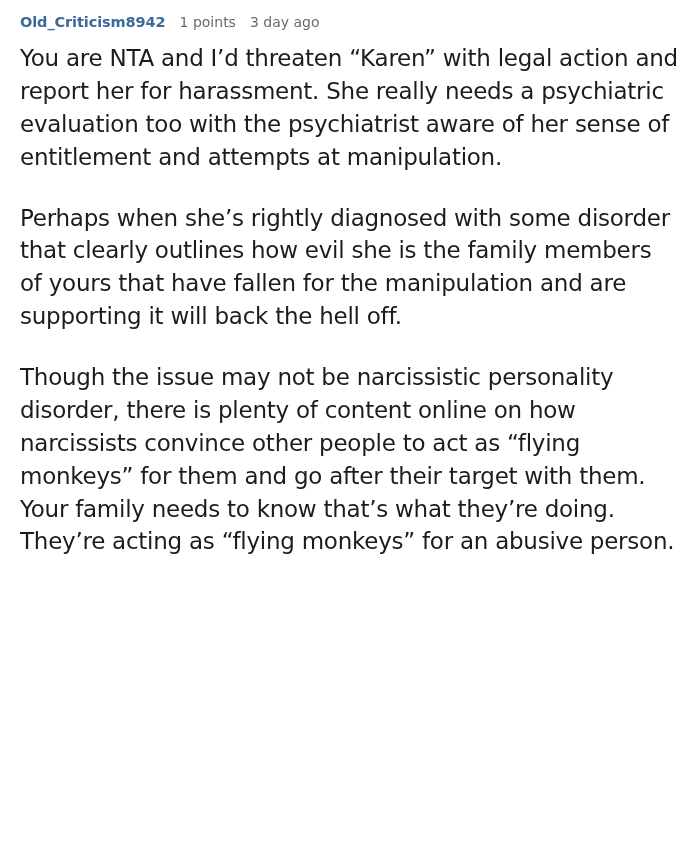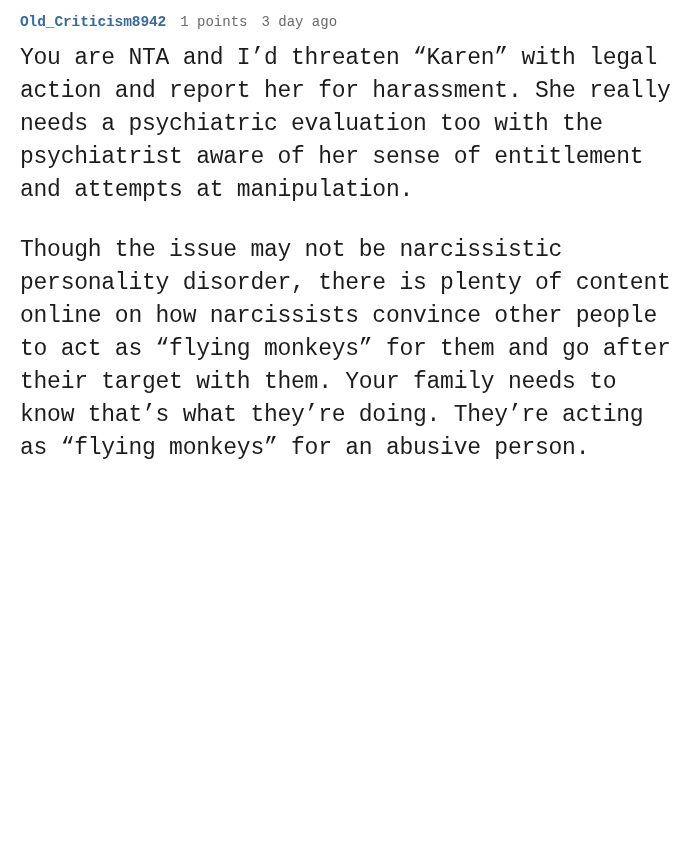--- a/index.html
+++ b/index.html
@@ -11,21 +11,20 @@
     width: 700px;
     height: 855px;
     font-family: "DejaVu Sans", sans-serif;
     color: #1a1a1a;
     overflow: hidden;
   }
   .comment {
     padding: 14px 20px 0 20px;
     box-sizing: border-box;
     width: 700px;
-    font-family: Liberation Mono, monospace;
   }
   .meta {
     display: flex;
     align-items: baseline;
     gap: 14px;
     margin-bottom: 12px;
     white-space: nowrap;
   }
   .author {
     font-size: 14.5px;
@@ -57,16 +56,17 @@
 <div class="comment">
 
   <div class="meta">
     <span class="author">Old_Criticism8942</span>
     <span class="points">1 points</span>
     <span class="age">3 day ago</span>
   </div>
 
   <div class="body">
     <p class="para">You are NTA and I’d threaten “Karen” with legal action and report her for harassment. She really needs a psychiatric evaluation too with the psychiatrist aware of her sense of entitlement and attempts at manipulation.</p>
+    <p class="para">Perhaps when she’s rightly diagnosed with some disorder that clearly outlines how evil she is the family members of yours that have fallen for the manipulation and are supporting it will back the hell off.</p>
     <p class="para">Though the issue may not be narcissistic personality disorder, there is plenty of content online on how narcissists convince other people to act as “flying monkeys” for them and go after their target with them. Your family needs to know that’s what they’re doing. They’re acting as “flying monkeys” for an abusive person.</p>
   </div>
 
 </div>
 
 </body></html>

